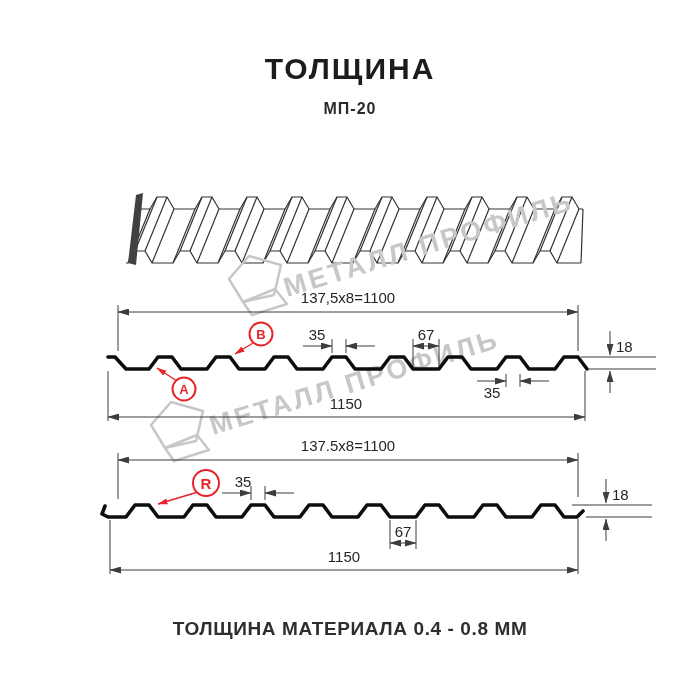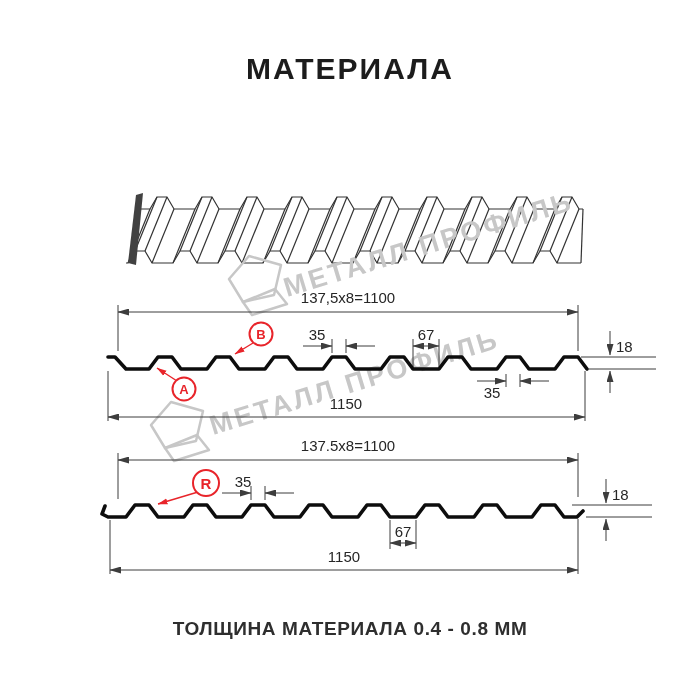--- a/index.html
+++ b/index.html
@@ -12,21 +12,22 @@
   .dimtxt{font-size:15px;fill:#262626;}
   .redtxt{fill:#e8242a;font-weight:700;}
   .wmtext{font-size:27px;font-weight:700;letter-spacing:3px;fill:#c7c7c7;}
   .thin{stroke:#3d3d3d;stroke-width:1;fill:none;}
 </style>
 </head>
 <body>
 
 <div class="page">
 
-  <div class="title">МАТЕРИАЛА</div>
+  <div class="title">ТОЛЩИНА</div>
+  <div class="subtitle">МП-20</div>
 
   <svg width="700" height="700" viewBox="0 0 700 700" style="position:absolute;left:0;top:0;">
     <defs>
       <marker id="arr" viewBox="0 0 12 7" markerWidth="12" markerHeight="7" refX="11.5" refY="3.5" orient="auto-start-reverse" markerUnits="userSpaceOnUse">
         <path d="M12,3.5 L0.5,0 L0.5,7 Z" fill="#3d3d3d"></path>
       </marker>
       <marker id="arrRed" viewBox="0 0 10 7" markerWidth="10" markerHeight="7" refX="9.5" refY="3.5" orient="auto" markerUnits="userSpaceOnUse">
         <path d="M10,3.5 L0,0.5 L0,6.5 Z" fill="#e8242a"></path>
       </marker>
     </defs>

